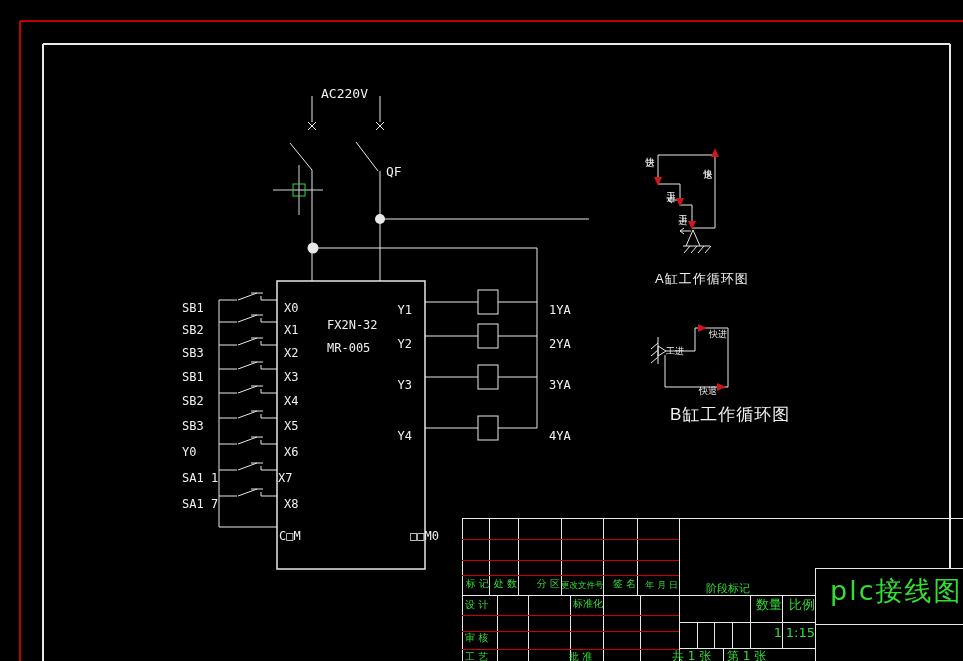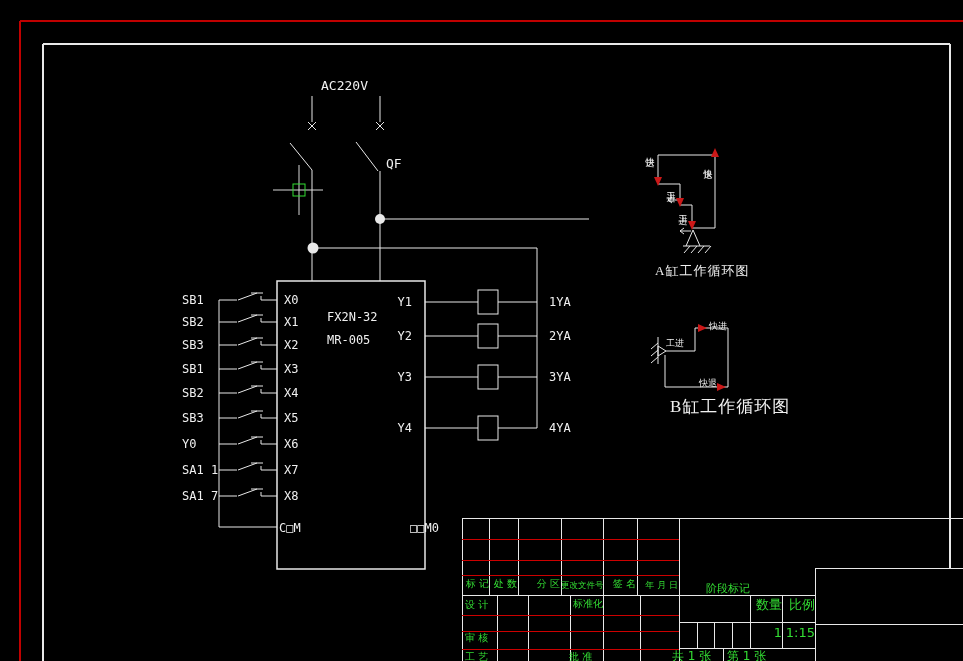--- a/index.html
+++ b/index.html
@@ -1,21 +1,21 @@
 <!DOCTYPE html>
 <html><head>
 <meta charset="utf-8">
 <style>
   html,body{margin:0;padding:0;background:#000;}
   #canvas{position:relative;width:963px;height:661px;background:#000;overflow:hidden;
           font-family:"DejaVu Sans Mono",monospace;}
   #canvas svg{position:absolute;left:0;top:0;}
   .t{position:absolute;color:#f0f0f0;font-size:12px;line-height:14px;white-space:nowrap;
-     font-family:"DejaVu Sans Mono",monospace;}
-  .cn{font-family:Liberation Serif, serif;}
+     font-family:"DejaVu Sans Mono",monospace;margin-top:8px;}
+  .cn{font-family:Liberation Sans, sans-serif;}
   .vtext{position:absolute;writing-mode:vertical-rl;text-orientation:upright;color:#f0f0f0;
      font-size:9px;line-height:11px;letter-spacing:1px;font-family:"DejaVu Sans",sans-serif;
      white-space:nowrap;}
   .g{position:absolute;color:#33dd33;font-family:"DejaVu Sans",sans-serif;white-space:nowrap;
      font-size:10px;line-height:14px;}
   .ctr{text-align:right;}
 </style>
 </head>
 <body>
 
@@ -234,21 +234,21 @@
 <div class="t" style="left:182px;top:463px">SA1 1</div>
 <div class="t" style="left:182px;top:489px">SA1 7</div>
 
 <div class="t" style="left:284px;top:293px">X0</div>
 <div class="t" style="left:284px;top:315px">X1</div>
 <div class="t" style="left:284px;top:338px">X2</div>
 <div class="t" style="left:284px;top:362px">X3</div>
 <div class="t" style="left:284px;top:386px">X4</div>
 <div class="t" style="left:284px;top:411px">X5</div>
 <div class="t" style="left:284px;top:437px">X6</div>
-<div class="t" style="left:284px;top:463px">X7</div>
+<div class="t" style="left:278px;top:463px">X7</div>
 <div class="t" style="left:284px;top:489px">X8</div>
 
 <div class="t" style="left:327px;top:310px">FX2N-32</div>
 <div class="t" style="left:327px;top:333px">MR-005</div>
 <div class="t" style="left:279px;top:521px">C□M</div>
 <div class="t" style="left:410px;top:521px">□□M0</div>
 
 <div class="t ctr" style="left:388px;top:295px;width:24px">Y1</div>
 <div class="t ctr" style="left:388px;top:329px;width:24px">Y2</div>
 <div class="t ctr" style="left:388px;top:370px;width:24px">Y3</div>
@@ -283,14 +283,15 @@
 <div class="g" style="left:465px;top:650px">工 艺</div>
 <div class="g" style="left:569px;top:650px">批 准</div>
 
 <div class="g ctr" style="left:679px;top:582px;width:71px;font-size:11px">阶段标记</div>
 <div class="g ctr" style="left:750px;top:598px;width:32px;font-size:13px">数量</div>
 <div class="g ctr" style="left:782px;top:598px;width:33px;font-size:13px">比例</div>
 <div class="g ctr" style="left:750px;top:626px;width:32px;font-size:13px">1</div>
 <div class="g ctr" style="left:782px;top:626px;width:33px;font-size:13px">1:15</div>
 <div class="g" style="left:672px;top:649px;font-size:12px">共 1 张</div>
 <div class="g" style="left:727px;top:649px;font-size:12px">第 1 张</div>
+<div class="g" style="left:830px;top:575px;font-size:27px;line-height:32px;letter-spacing:2px">plc接线图</div>
 
 </div>
 
 </body></html>

